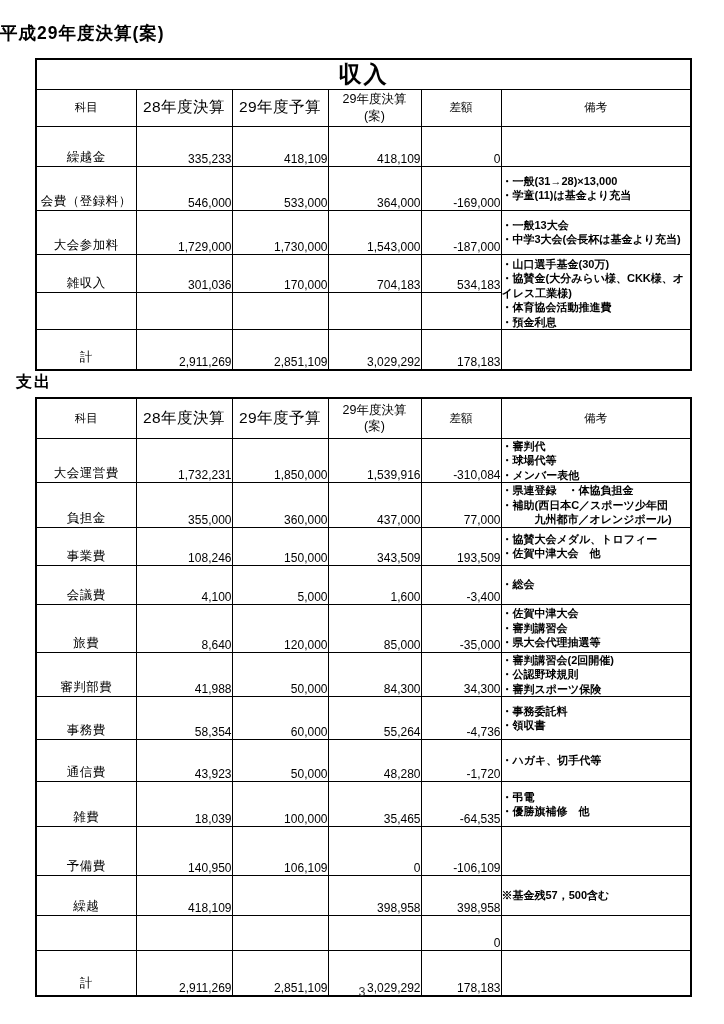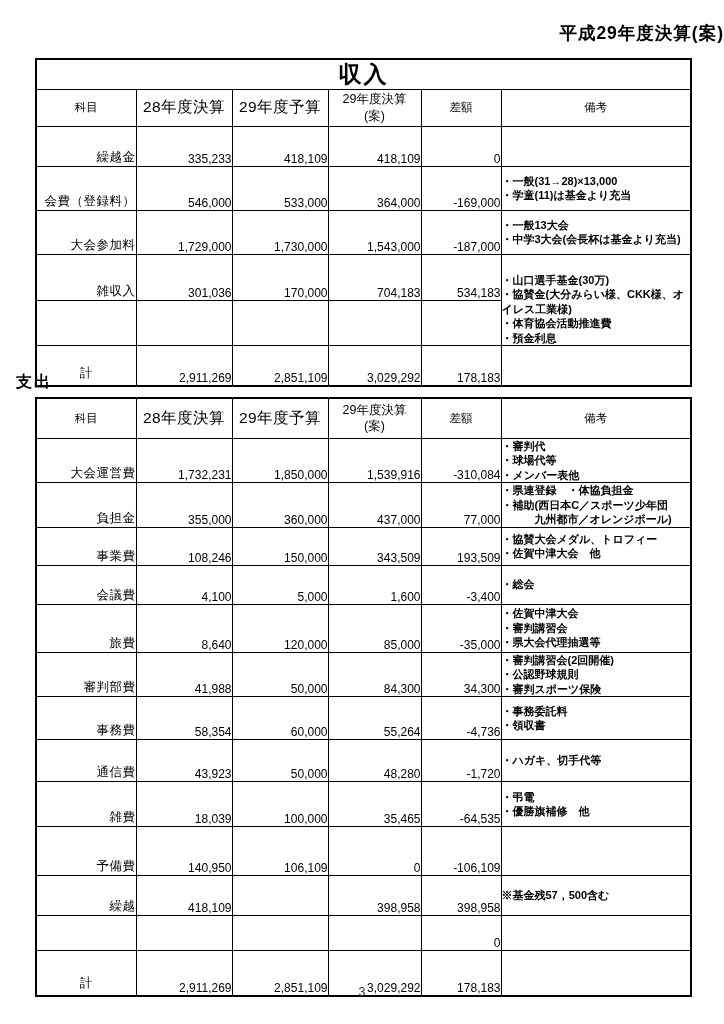--- a/index.html
+++ b/index.html
@@ -10,25 +10,24 @@
     height: 1024px;
     background: #ffffff;
     font-family: "Liberation Sans", sans-serif;
     color: #000;
     overflow: hidden;
   }
   .doc-title {
     position: absolute;
     top: 21px; left: 0;
     width: 100%;
-    text-align: right;
+    text-align: left;
     font-size: 17.5px;
     font-weight: bold;
     letter-spacing: 1px;
-    padding-left: 36px;
   }
   table.sheet {
     position: absolute;
     left: 35px;
     width: 655px;
     border-collapse: collapse;
     table-layout: fixed;
     border: 2.5px solid #000;
   }
   #income-table { top: 58px; border-radius: 26px; }
@@ -55,40 +54,40 @@
     text-align: left;
     font-size: 16px;
     font-weight: 600;
     letter-spacing: 2px;
   }
   tr.hdr td { text-align: center; vertical-align: middle; font-weight: normal; }
   tr.hdr td.c0, tr.hdr td.c4, tr.hdr td.c5 { font-size: 11.5px; }
   tr.hdr td.c1, tr.hdr td.c2 { font-size: 15.5px; letter-spacing: 0.5px; }
   tr.hdr td.c3 { font-size: 12.5px; white-space: pre-line; line-height: 1.3; }
   td.item {
-    text-align: right;
+    text-align: center;
     vertical-align: bottom;
     font-size: 12.5px;
     padding: 0 0 1px 3px;
     letter-spacing: 0.5px;
   }
   td.item.total { text-align: center; padding-left: 0; padding-bottom: 3px; }
   td.num {
     text-align: right;
     vertical-align: bottom;
     font-size: 12px;
     padding: 0 7px 2px 0;
   }
   td.notes {
     vertical-align: middle;
     font-size: 11px;
     line-height: 14.5px;
     padding: 1px 2px 1px 4px;
   }
-  td.notes.vtop { vertical-align: top; padding-top: 18px; }
+  td.notes.vtop { vertical-align: top; padding-top: 2px; }
   .note-line { white-space: pre-wrap; font-weight: bold; }
   .page-number {
     position: absolute;
     top: 985px; left: 0;
     width: 100%;
     text-align: center;
     font-size: 12.5px;
     color: #333;
   }
 </style>

